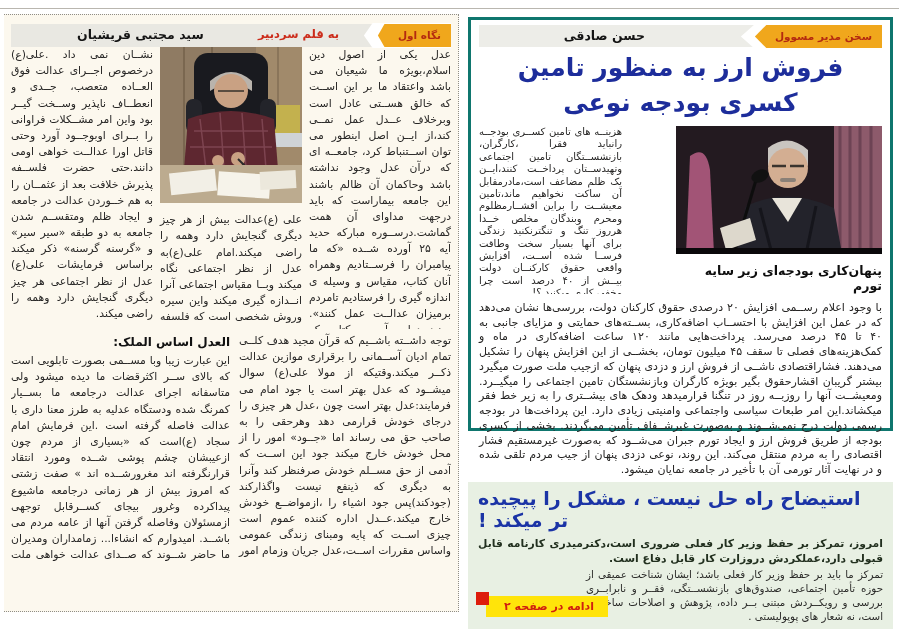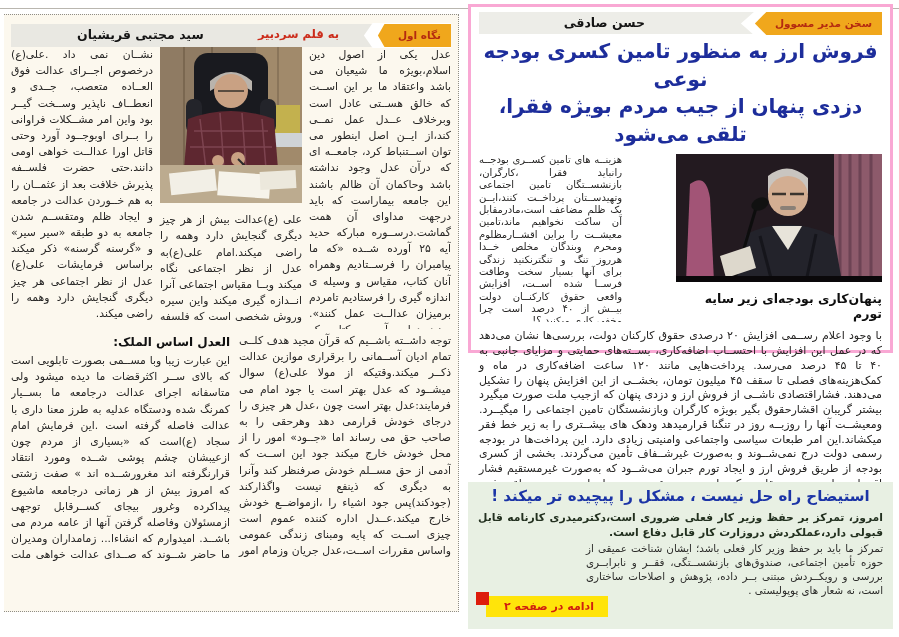--- a/index.html
+++ b/index.html
@@ -26,39 +26,39 @@
   .body-top{display:flex;direction:rtl;gap:7px;height:282px;overflow:hidden;}
   .tcol{width:142px;flex:0 0 auto;font-size:10.8px;line-height:1.5;text-align:justify;color:#272625;}
   .tcol p{margin:0;}
   .photo1{width:142px;height:156px;margin-bottom:4px;}
   .body-bottom{display:flex;direction:rtl;gap:9px;height:228px;overflow:hidden;margin-top:4px;}
   .bcol-r{width:212px;flex:0 0 auto;font-size:10.8px;line-height:1.5;text-align:justify;color:#272625;}
   .bcol-l{flex:1;font-size:10.8px;line-height:1.5;text-align:justify;color:#272625;}
   .subhead-l{font-weight:bold;font-size:12px;color:#111;margin:0 0 2px 0;text-align:right;}
 
   
-  #main-article{position:absolute;left:468px;top:4px;width:425px;height:349px;box-sizing:border-box;
-    border:3px solid #f9a8d4;background:#fff;padding:5px 8px 4px 8px;}
+  #main-article{position:absolute;left:468px;top:17px;width:425px;height:414px;box-sizing:border-box;
+    border:3px solid #0f766e;background:#fff;padding:5px 8px 4px 8px;}
   #main-article .bar{height:22px;background:#ededе8;background:#edede8;margin-bottom:4px;}
   #main-article .badge-wrap{right:0;}
   .name2{position:absolute;left:21%;top:3px;color:#141414;font-weight:bold;font-size:12.5px;}
-  .headline{direction:rtl;text-align:center;color:#1d2d9b;font-weight:bold;font-size:20px;
+  .headline{direction:rtl;text-align:center;color:#1d2d9b;font-weight:bold;font-size:25px;
     line-height:1.38;margin:4px 2px 6px 2px;}
   .lead-row{display:flex;direction:rtl;gap:9px;}
   .photo-col{width:206px;flex:0 0 auto;margin-left:45px;}
   .photo2{width:206px;height:128px;display:block;}
   .subhead-m{direction:rtl;text-align:right;font-weight:bold;font-size:12.5px;color:#0e0e0e;margin-top:9px;}
   .lead-text{flex:1;direction:rtl;font-size:10px;line-height:1.24;text-align:justify;color:#272625;
     max-height:168px;overflow:hidden;}
   .m-body{direction:rtl;font-size:11px;line-height:1.34;text-align:justify;color:#242322;margin-top:7px;}
 
   
   #impeach-box{position:absolute;left:468px;top:482px;width:425px;height:147px;box-sizing:border-box;
     background:#e8f0e3;padding:5px 10px 4px 10px;}
-  .i-title{text-align:center;color:#1b34a6;font-weight:bold;font-size:15px;direction:rtl;}
+  .i-title{text-align:left;color:#1b34a6;font-weight:bold;font-size:19px;direction:rtl;}
   .i-sub{text-align:center;color:#cf2f22;font-size:13px;margin-top:3px;direction:rtl;}
   .i-lead{direction:rtl;font-size:10.8px;font-weight:bold;color:#22301f;line-height:1.4;
     text-align:justify;margin-top:5px;}
   .i-body{direction:rtl;font-size:10.3px;color:#2c2c2a;line-height:1.35;text-align:justify;margin-top:2px;
     padding-left:108px;}
   .continue-wrap{position:absolute;left:8px;bottom:12px;display:flex;align-items:flex-end;}
   .continue-square{width:13px;height:13px;background:#dd1c0c;margin-right:-3px;margin-bottom:12px;z-index:2;}
   .continue-badge{background:#ffe40a;color:#d01f10;font-weight:bold;font-size:11px;
     padding:4px 14px 4px 18px;direction:rtl;}
 </style>
@@ -132,21 +132,20 @@
     <div class="bar">
       <span class="name2">حسن صادقی</span>
       <span class="badge-wrap">
         <span class="badge-notch"></span>
         <span class="badge">سخن مدیر مسوول</span>
       </span>
     </div>
 
     <div class="headline">
       <div>فروش ارز به منظور تامین کسری بودجه نوعی</div>
-      <div>دزدی پنهان از جیب مردم بویژه فقرا، تلقی می‌شود</div>
     </div>
 
     <div class="lead-row">
       <div class="photo-col">
         <svg class="photo2" viewBox="0 0 206 128" preserveAspectRatio="none">
           <rect x="0" y="0" width="206" height="128" fill="#231a20"></rect>
           <rect x="158" y="0" width="48" height="128" fill="#8d5a6b"></rect>
           <path d="M164,0 L164,128 M174,0 L174,128 M184,0 L184,128 M195,0 L195,128" stroke="#6d4354" stroke-width="3"></path>
           <path d="M14,30 Q30,18 34,44 L38,128 L10,128 Z" fill="#b95f86" opacity="0.85"></path>
           <path d="M92,22 Q112,6 132,24 L132,40 Q112,26 92,40 Z" fill="#c9c5c0"></path>

